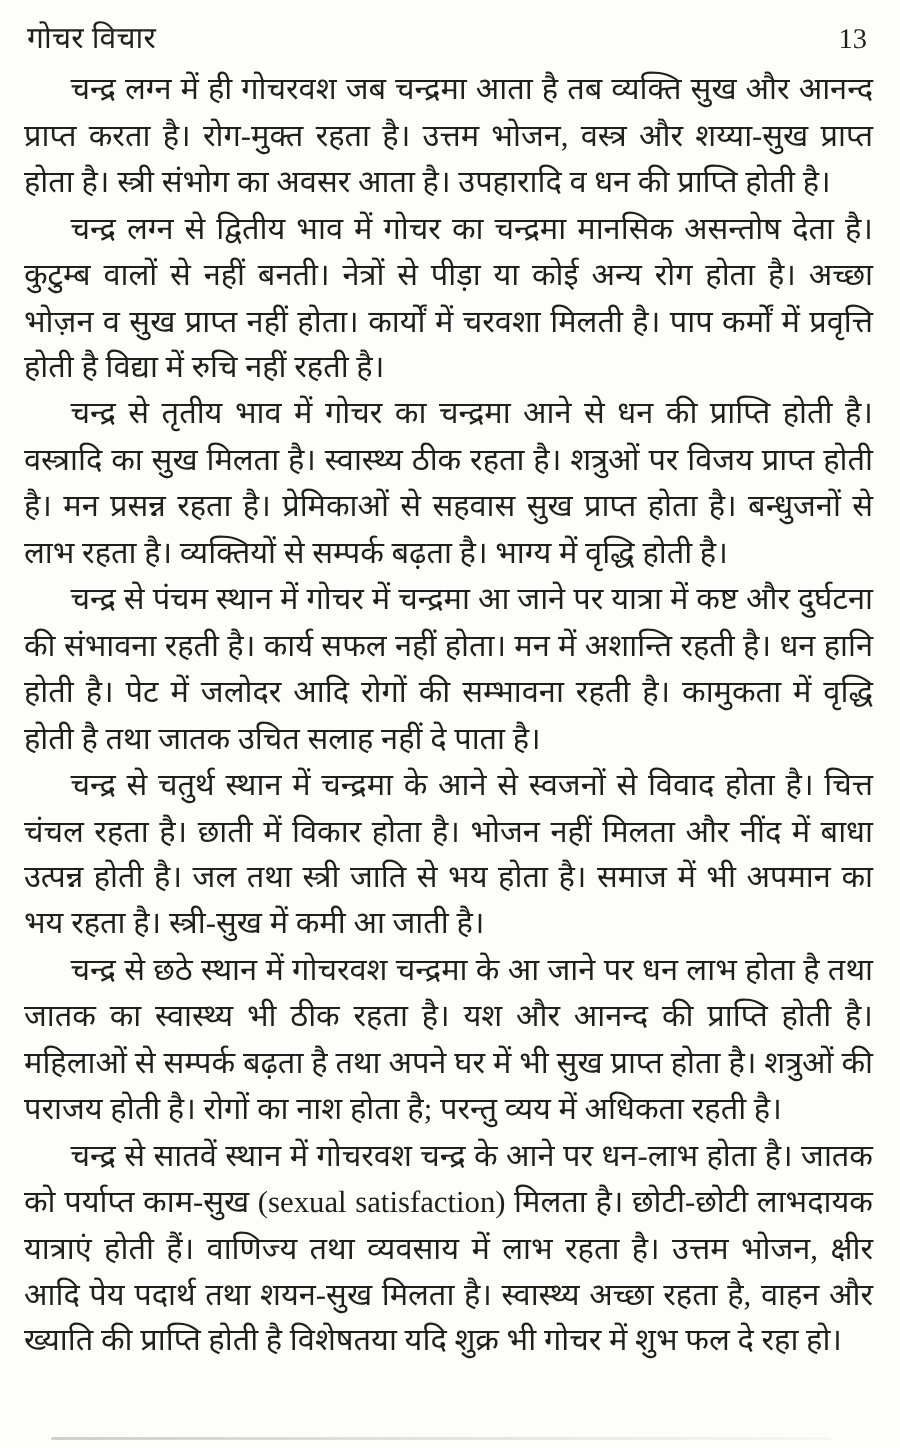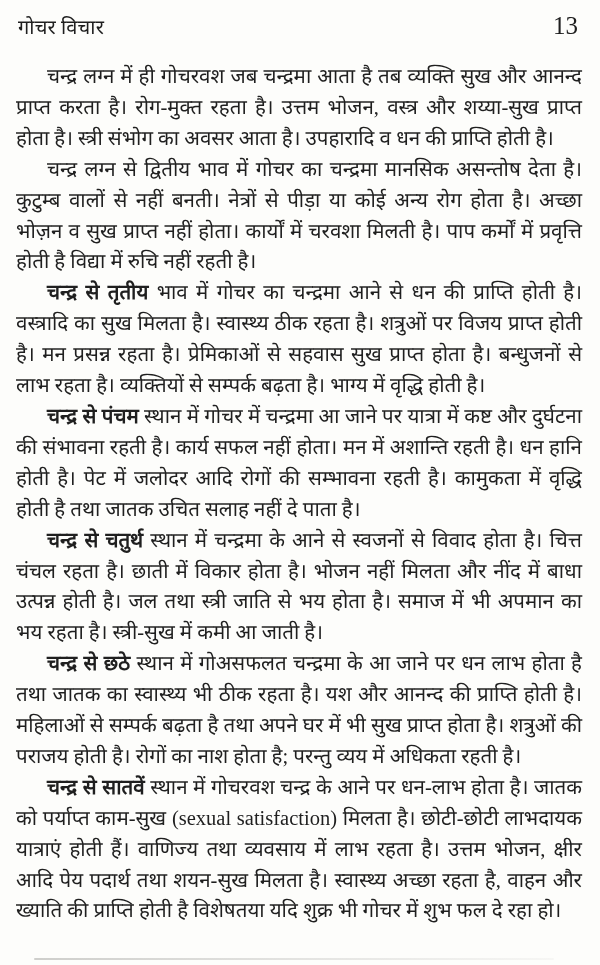--- a/index.html
+++ b/index.html
@@ -27,36 +27,36 @@
     justify-content: space-between;
     align-items: baseline;
     padding: 13px 22px 0 18px;
     font-size: 20px;
     line-height: 26px;
   }
   .running-title {
     letter-spacing: 0.2px;
   }
   .page-number {
-    font-size: 25px;
+    font-size: 19px;
   }
   .page-body {
-    margin: 21px 18px 0 16px;
+    margin: 5px 18px 0 16px;
     font-size: 20.5px;
     line-height: 30.9px;
     text-align: justify;
     text-justify: inter-word;
   }
   .page-body p {
     margin: 0;
     padding: 0;
     text-indent: 31px;
   }
   .para-lead {
-    font-weight: bold;
+    font-weight: normal;
   }
   .scan-artifact-line {
     position: absolute;
     left: 34px;
     right: 46px;
     bottom: 5px;
     height: 2px;
     background: linear-gradient(to right,
       rgba(120,120,115,0.35) 0%,
       rgba(120,120,115,0.18) 55%,
@@ -73,19 +73,19 @@
     <span class="running-title">गोचर विचार</span>
     <span class="page-number">13</span>
   </header>
 
   <main class="page-body">
     <p><span class="para-lead"></span><span>चन्द्र लग्न में ही गोचरवश जब चन्द्रमा आता है तब व्यक्ति सुख और आनन्द प्राप्त करता है। रोग-मुक्त रहता है। उत्तम भोजन, वस्त्र और शय्या-सुख प्राप्त होता है। स्त्री संभोग का अवसर आता है। उपहारादि व धन की प्राप्ति होती है।</span></p>
     <p><span class="para-lead"></span><span>चन्द्र लग्न से द्वितीय भाव में गोचर का चन्द्रमा मानसिक असन्तोष देता है। कुटुम्ब वालों से नहीं बनती। नेत्रों से पीड़ा या कोई अन्य रोग होता है। अच्छा भोज़न व सुख प्राप्त नहीं होता। कार्यों में चरवशा मिलती है। पाप कर्मों में प्रवृत्ति होती है विद्या में रुचि नहीं रहती है।</span></p>
     <p><span class="para-lead">चन्द्र से तृतीय</span><span> भाव में गोचर का चन्द्रमा आने से धन की प्राप्ति होती है। वस्त्रादि का सुख मिलता है। स्वास्थ्य ठीक रहता है। शत्रुओं पर विजय प्राप्त होती है। मन प्रसन्न रहता है। प्रेमिकाओं से सहवास सुख प्राप्त होता है। बन्धुजनों से लाभ रहता है। व्यक्तियों से सम्पर्क बढ़ता है। भाग्य में वृद्धि होती है।</span></p>
     <p><span class="para-lead">चन्द्र से पंचम</span><span> स्थान में गोचर में चन्द्रमा आ जाने पर यात्रा में कष्ट और दुर्घटना की संभावना रहती है। कार्य सफल नहीं होता। मन में अशान्ति रहती है। धन हानि होती है। पेट में जलोदर आदि रोगों की सम्भावना रहती है। कामुकता में वृद्धि होती है तथा जातक उचित सलाह नहीं दे पाता है।</span></p>
     <p><span class="para-lead">चन्द्र से चतुर्थ</span><span> स्थान में चन्द्रमा के आने से स्वजनों से विवाद होता है। चित्त चंचल रहता है। छाती में विकार होता है। भोजन नहीं मिलता और नींद में बाधा उत्पन्न होती है। जल तथा स्त्री जाति से भय होता है। समाज में भी अपमान का भय रहता है। स्त्री-सुख में कमी आ जाती है।</span></p>
-    <p><span class="para-lead">चन्द्र से छठे</span><span> स्थान में गोअसफलत चन्द्रमा के आ जाने पर धन लाभ होता है तथा जातक का स्वास्थ्य भी ठीक रहता है। यश और आनन्द की प्राप्ति होती है। महिलाओं से सम्पर्क बढ़ता है तथा अपने घर में भी सुख प्राप्त होता है। शत्रुओं की पराजय होती है। रोगों का नाश होता है; परन्तु व्यय में अधिकता रहती है।</span></p>
+    <p><span class="para-lead">चन्द्र से छठे</span><span> स्थान में गोचरवश चन्द्रमा के आ जाने पर धन लाभ होता है तथा जातक का स्वास्थ्य भी ठीक रहता है। यश और आनन्द की प्राप्ति होती है। महिलाओं से सम्पर्क बढ़ता है तथा अपने घर में भी सुख प्राप्त होता है। शत्रुओं की पराजय होती है। रोगों का नाश होता है; परन्तु व्यय में अधिकता रहती है।</span></p>
     <p><span class="para-lead">चन्द्र से सातवें</span><span> स्थान में गोचरवश चन्द्र के आने पर धन-लाभ होता है। जातक को पर्याप्त काम-सुख (sexual satisfaction) मिलता है। छोटी-छोटी लाभदायक यात्राएं होती हैं। वाणिज्य तथा व्यवसाय में लाभ रहता है। उत्तम भोजन, क्षीर आदि पेय पदार्थ तथा शयन-सुख मिलता है। स्वास्थ्य अच्छा रहता है, वाहन और ख्याति की प्राप्ति होती है विशेषतया यदि शुक्र भी गोचर में शुभ फल दे रहा हो।</span></p>
   </main>
 
   <div class="scan-artifact-line"></div>
 
 </div>
 
 </body></html>

